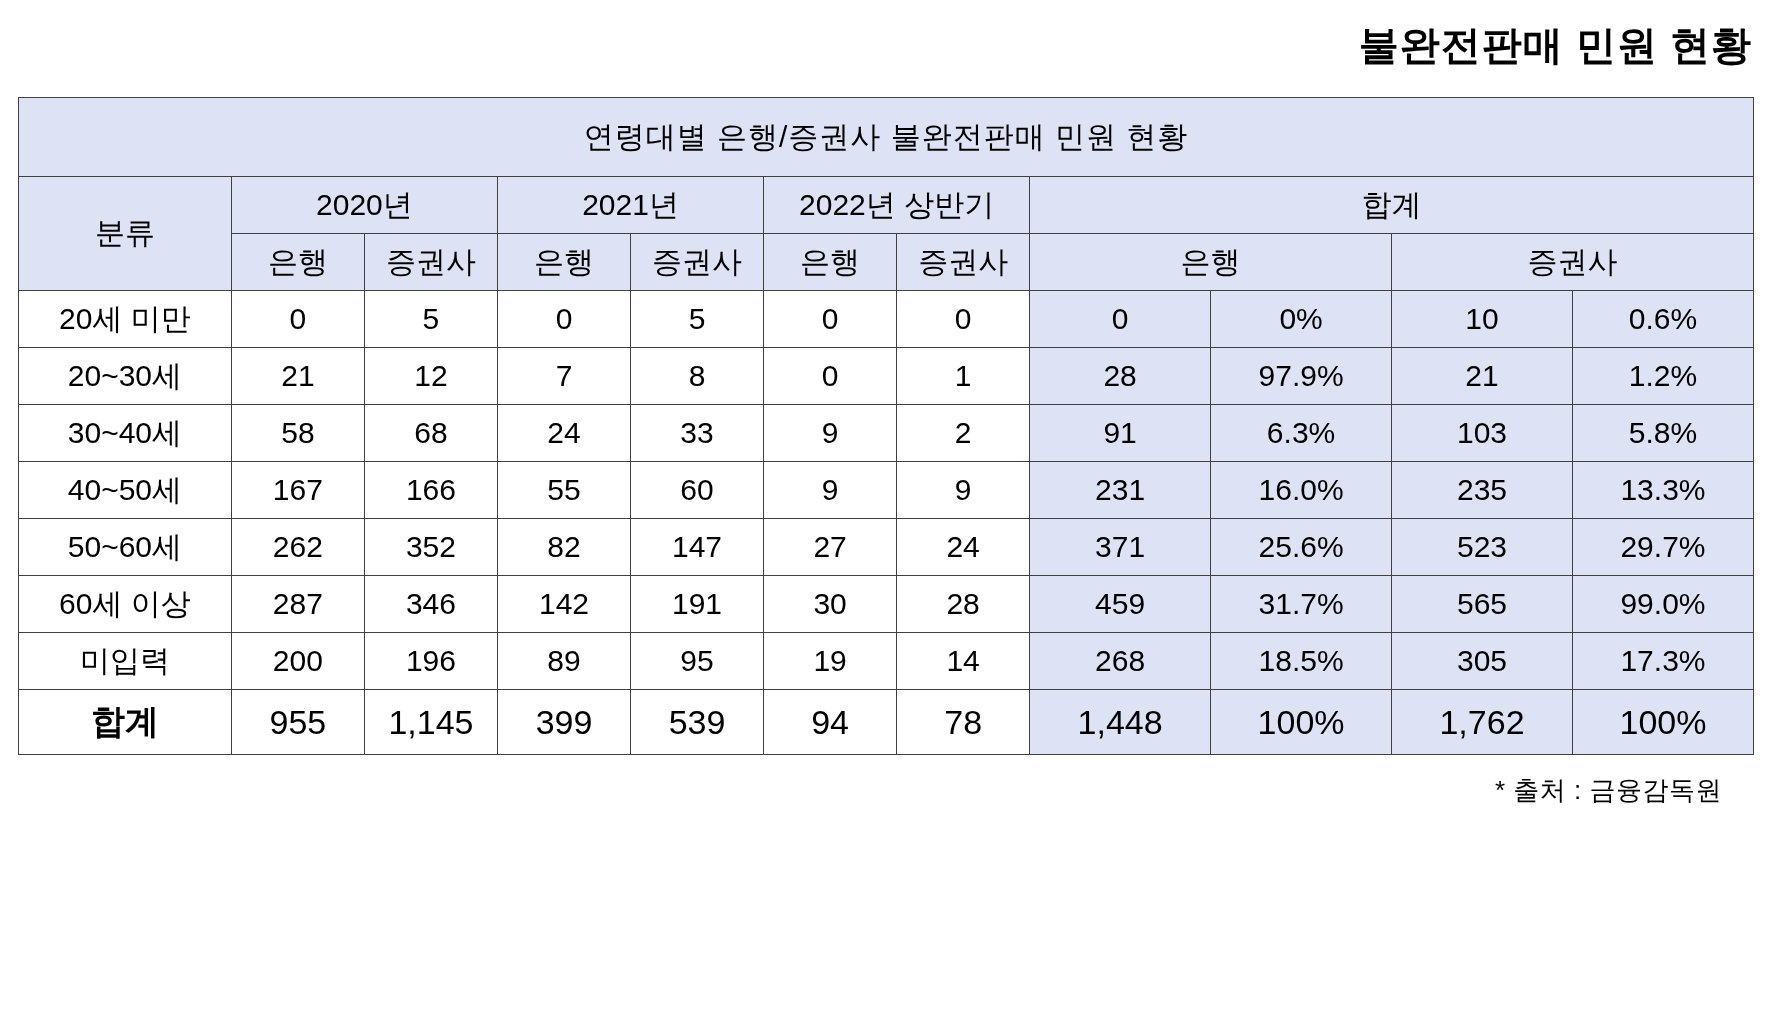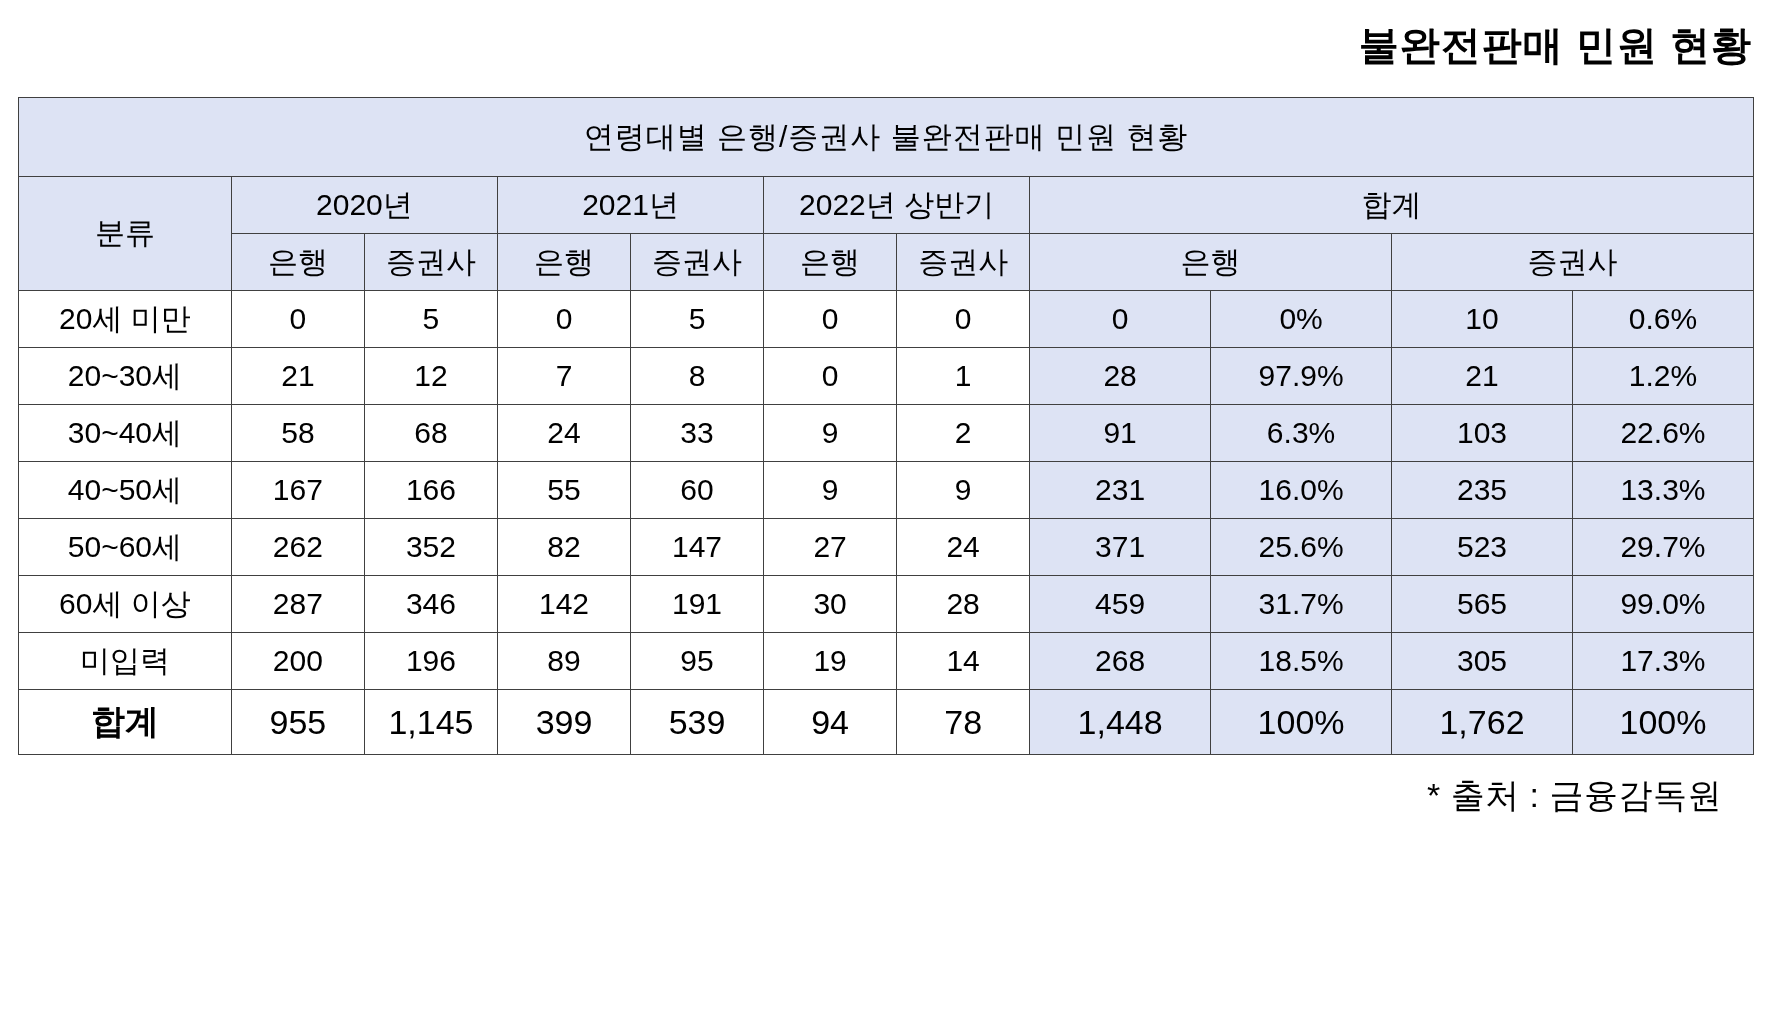--- a/index.html
+++ b/index.html
@@ -83,21 +83,21 @@
   td.pct {
     text-align: right;
     padding-right: 16px;
     font-size: 33px;
   }
   tbody tr td {
     height: 62px;
   }
   .source {
     text-align: right;
-    font-size: 34px;
+    font-size: 26px;
     margin-top: 18px;
     padding-right: 30px;
     letter-spacing: 0.5px;
   }
 </style>
 </head>
 <body>
 
 <div class="page">
 
@@ -170,21 +170,21 @@
         <td class="rowlabel">30~40세</td>
         <td class="num">58</td>
         <td class="num">68</td>
         <td class="num">24</td>
         <td class="num">33</td>
         <td class="num">9</td>
         <td class="num">2</td>
         <td class="num shade">91</td>
         <td class="pct shade">6.3%</td>
         <td class="num shade">103</td>
-        <td class="pct shade">22.6%</td>
+        <td class="pct shade">5.8%</td>
       </tr>
       <tr>
         <td class="rowlabel">40~50세</td>
         <td class="num">167</td>
         <td class="num">166</td>
         <td class="num">55</td>
         <td class="num">60</td>
         <td class="num">9</td>
         <td class="num">9</td>
         <td class="num shade">231</td>

